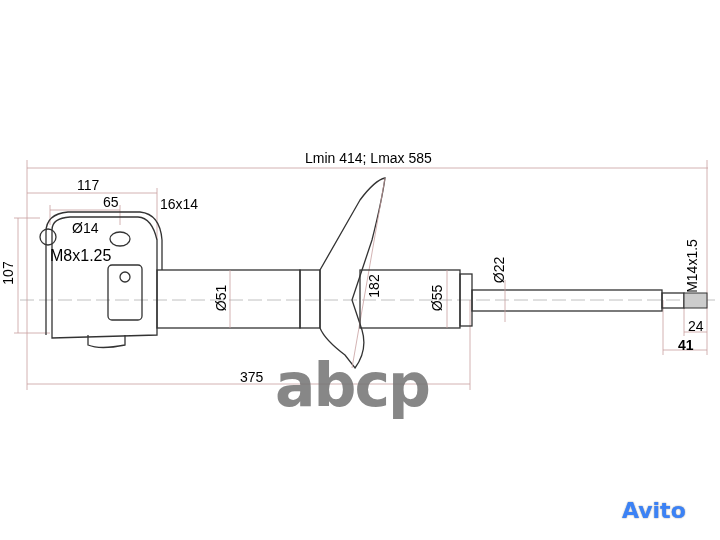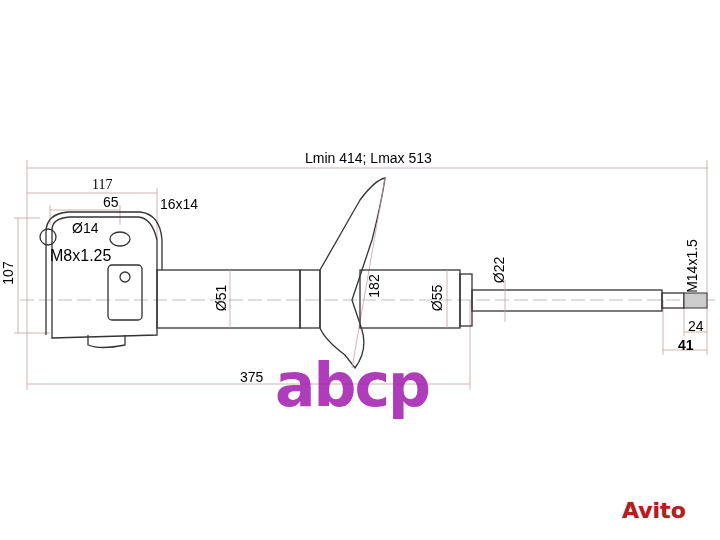--- a/index.html
+++ b/index.html
@@ -2,22 +2,22 @@
 <html><head>
 <meta charset="utf-8">
 <style>
   html, body { margin: 0; padding: 0; background: #ffffff; }
   body { width: 720px; height: 540px; position: relative; overflow: hidden; font-family: "Liberation Sans", sans-serif; }
   svg { position: absolute; left: 0; top: 0; }
   .dim { fill: #111; font-family: "Liberation Sans", sans-serif; font-size: 14px; }
   .outline { fill: none; stroke: #333; stroke-width: 1.3; }
   .dimline { stroke: #c8a0a0; stroke-width: 0.8; fill: none; }
   .center { stroke: #b0b0b0; stroke-width: 0.8; stroke-dasharray: 14 5; fill: none; }
-  .wm { position: absolute; font-family: "DejaVu Sans", sans-serif; font-weight: bold; color: #a21caf; opacity: .85; }
-  .avito { position: absolute; left: 622px; top: 498px; font-family: "DejaVu Sans", sans-serif; font-weight: bold; font-size: 22px; color: #b91c1c; text-shadow: 0 0 2px #bbb, 0 0 1px #999; }
+  .wm { position: absolute; font-family: "DejaVu Sans", sans-serif; font-weight: bold; color: #737373; opacity: .85; }
+  .avito { position: absolute; left: 622px; top: 498px; font-family: "DejaVu Sans", sans-serif; font-weight: bold; font-size: 22px; color: #3b82f6; text-shadow: 0 0 2px #bbb, 0 0 1px #999; }
 </style>
 </head>
 <body>
 
 <svg width="720" height="540" viewBox="0 0 720 540">
 
   <line class="center" x1="20" y1="300" x2="715" y2="300"></line>
 
   <line class="dimline" x1="27" y1="168" x2="708" y2="168"></line>
   <line class="dimline" x1="27" y1="160" x2="27" y2="390"></line>
@@ -60,22 +60,22 @@
 
   <rect class="outline" x="472" y="290" width="190" height="21"></rect>
   <rect class="outline" x="662" y="293" width="22" height="15"></rect>
   <rect x="684" y="293" width="23" height="15" fill="#ccc" stroke="#333" stroke-width="1"></rect>
 
   <line class="dimline" x1="230" y1="270" x2="230" y2="328"></line>
   <line class="dimline" x1="447" y1="270" x2="447" y2="328"></line>
   <line class="dimline" x1="505" y1="280" x2="505" y2="322"></line>
 </svg>
 
-<div class="dim" style="position:absolute;left:305px;top:150px;">Lmin 414; Lmax 513</div>
-<div class="dim" style="position:absolute;left:92px;top:177px;font-family:Liberation Serif, serif;">117</div>
+<div class="dim" style="position:absolute;left:305px;top:150px;">Lmin 414; Lmax 585</div>
+<div class="dim" style="position:absolute;left:77px;top:177px;">117</div>
 <div class="dim" style="position:absolute;left:75px;top:194px;margin-left:28px;">65</div>
 <div class="dim" style="position:absolute;left:72px;top:220px;text-align:center;">Ø14</div>
 <div class="dim" style="position:absolute;left:160px;top:196px;">16x14</div>
 <div class="dim" style="position:absolute;left:50px;top:247px;font-size:16px;">M8x1.25</div>
 <div class="dim" style="position:absolute;left:-4px;top:265px;transform:rotate(-90deg);">107</div>
 <div class="dim" style="position:absolute;left:208px;top:290px;transform:rotate(-90deg);">Ø51</div>
 <div class="dim" style="position:absolute;left:362px;top:278px;transform:rotate(-90deg);">182</div>
 <div class="dim" style="position:absolute;left:424px;top:290px;transform:rotate(-90deg);">Ø55</div>
 <div class="dim" style="position:absolute;left:486px;top:262px;transform:rotate(-90deg);">Ø22</div>
 <div class="dim" style="position:absolute;left:665px;top:258px;transform:rotate(-90deg);">M14x1.5</div>

